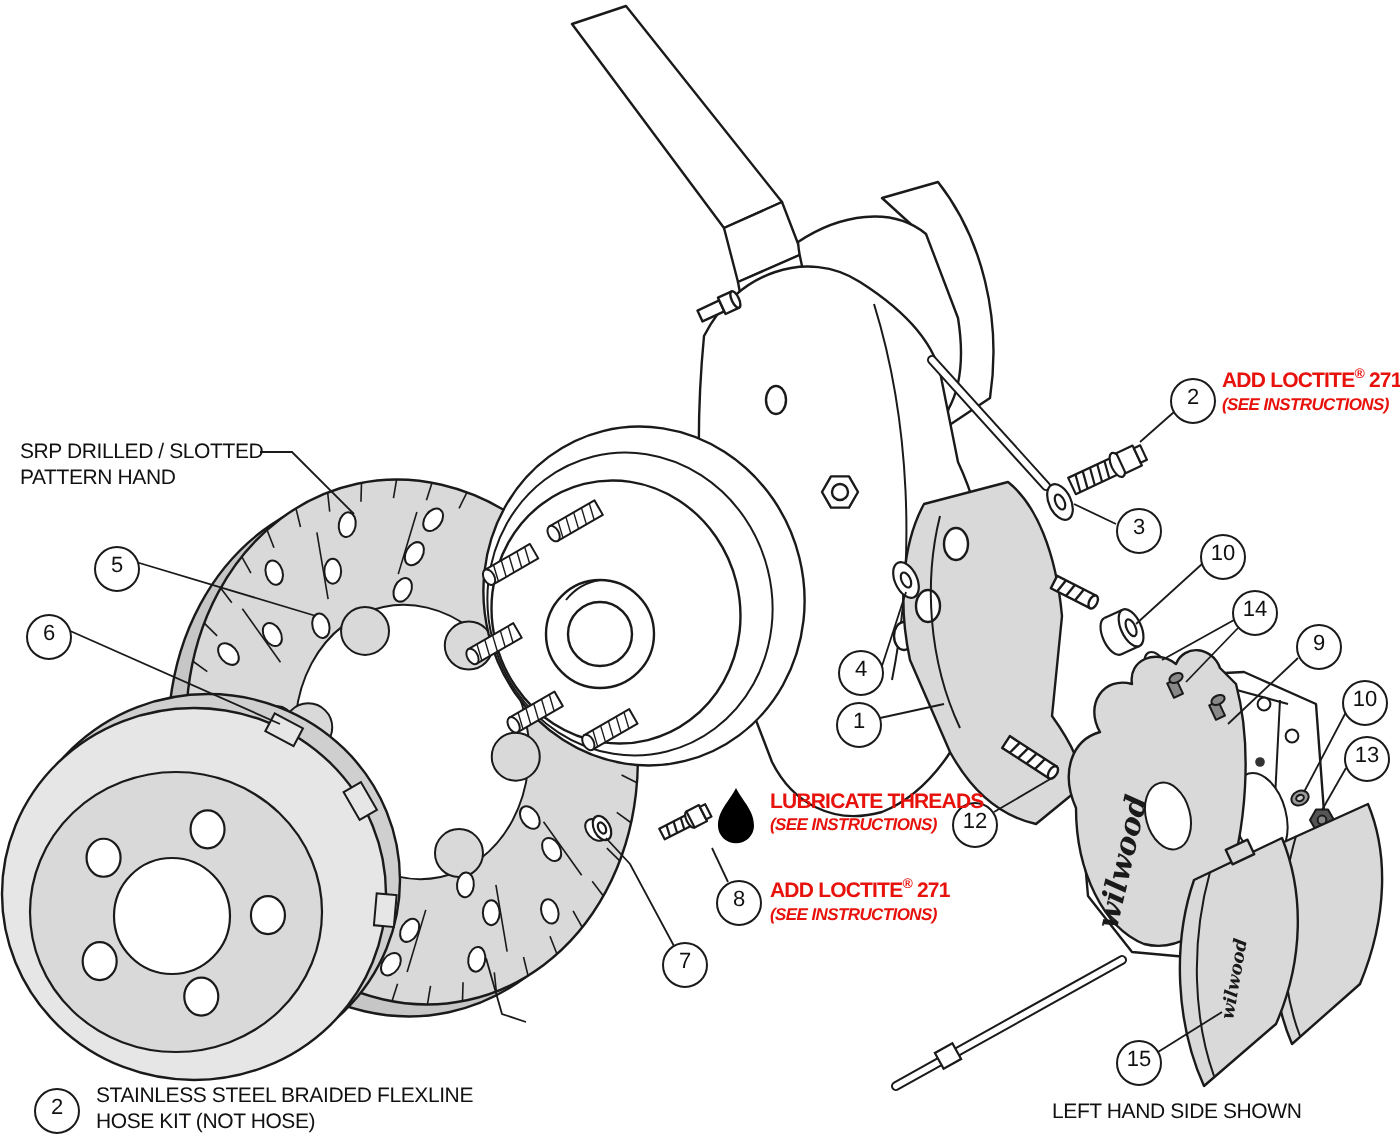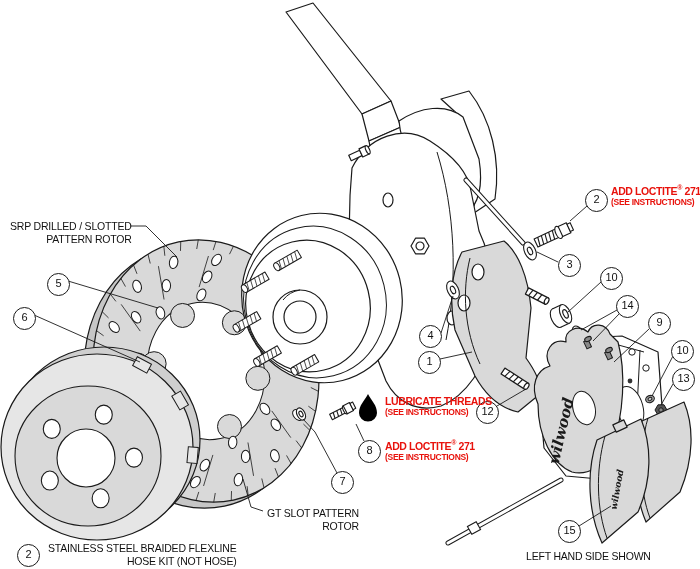--- a/index.html
+++ b/index.html
@@ -2,25 +2,25 @@
 <html><head>
 <meta charset="utf-8">
 <style>
   html,body{margin:0;padding:0;background:#fff;}
   .page{position:relative;width:700px;height:569px;background:#fff;overflow:hidden;
         font-family:"Liberation Sans",sans-serif;}
   svg{position:absolute;left:0;top:0;}
   .callout{position:absolute;width:21px;height:21px;border:1.4px solid #1a1a1a;border-radius:50%;
            background:#fff;font:11px/19.5px "Liberation Sans",sans-serif;text-align:center;color:#111;z-index:5;}
   .lbl{position:absolute;font-size:10.5px;line-height:12.5px;color:#111;letter-spacing:-0.2px;
-       white-space:nowrap;z-index:5;text-align:right;}
+       white-space:nowrap;z-index:5;}
   .note{position:absolute;white-space:nowrap;z-index:5;}
   .note-title{font-size:10.5px;font-weight:bold;color:#e8120c;letter-spacing:-0.4px;line-height:11px;}
   .note-title sup{font-size:7px;}
-  .note-sub{font-size:8.5px;font-weight:bold;color:#e8120c;letter-spacing:-0.3px;line-height:10px;}
+  .note-sub{font-size:8.5px;font-style:italic;font-weight:bold;color:#e8120c;letter-spacing:-0.3px;line-height:10px;}
 </style>
 </head>
 <body>
 
 <div class="page">
 
 <svg id="art" width="700" height="569" viewBox="0 0 700 569">
 
   <g id="rotor">
     <ellipse cx="197" cy="377" rx="112" ry="132" transform="rotate(-12 197 377)" fill="#c6c6c6" stroke="#1a1a1a" stroke-width="1.2"></ellipse>
@@ -350,25 +350,21 @@
 <div class="callout" style="left:671px;top:340px">10</div>
 <div class="callout" style="left:672px;top:368px">13</div>
 <div class="callout" style="left:476px;top:401px">12</div>
 <div class="callout" style="left:600px;top:267px">10</div>
 <div class="callout" style="left:616px;top:295px">14</div>
 <div class="callout" style="left:558px;top:520px">15</div>
 <div class="callout" style="left:17px;top:544px">2</div>
 
 <div class="lbl" style="left:10px;top:220px">
   <div>SRP DRILLED / SLOTTED</div>
-  <div>PATTERN ROTOR</div>
-</div>
-<div class="lbl" style="left:267px;top:507px">
-  <div>GT SLOT PATTERN</div>
-  <div>ROTOR</div>
+  <div>PATTERN HAND</div>
 </div>
 <div class="lbl" style="left:48px;top:542px">
   <div>STAINLESS STEEL BRAIDED FLEXLINE</div>
   <div>HOSE KIT (NOT HOSE)</div>
 </div>
 <div class="lbl" style="left:526px;top:550px">LEFT HAND SIDE SHOWN</div>
 
 <div class="note" style="left:611px;top:182px">
   <div class="note-title"><span>ADD LOCTITE</span><sup>®</sup><span> 271</span></div>
   <div class="note-sub">(SEE INSTRUCTIONS)</div>

